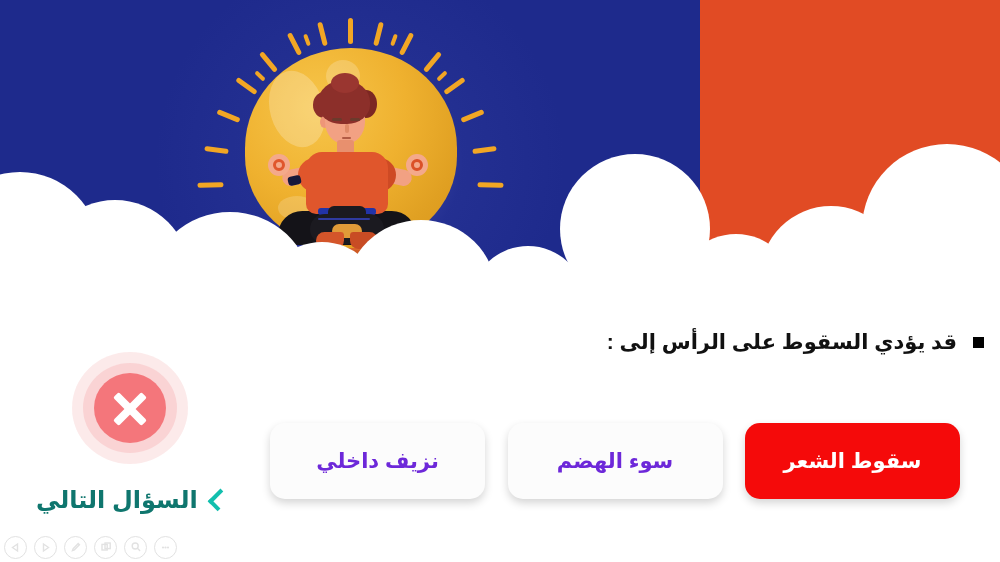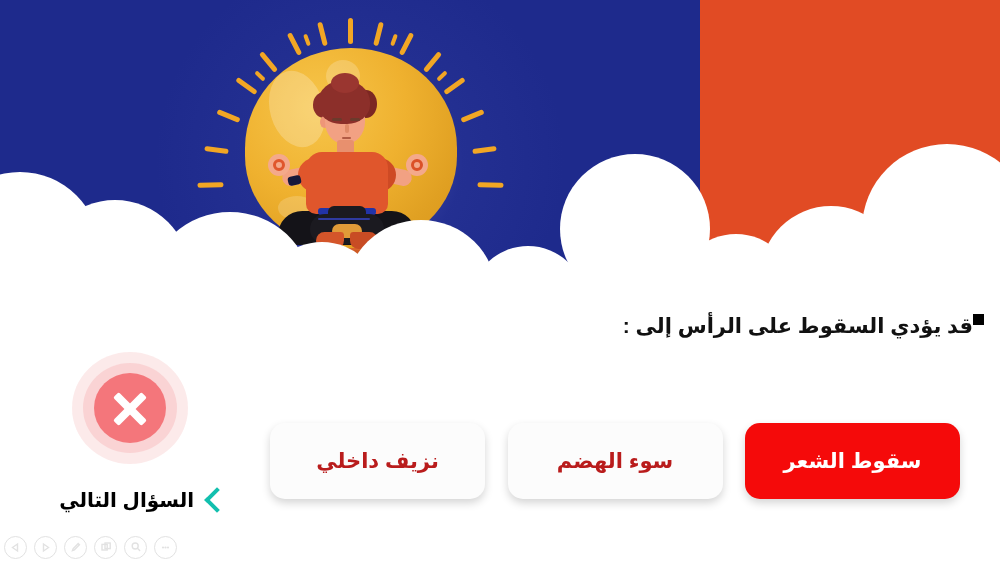--- a/index.html
+++ b/index.html
@@ -132,52 +132,52 @@
   .x-mark span:first-child{transform:rotate(45deg);}
   .x-mark span:last-child{transform:rotate(-45deg);}
 
   
   .next-link{
     position:absolute;left:36px;top:484px;width:190px;height:32px;
     display:flex;align-items:center;justify-content:flex-end;
     gap:14px;color:#12BFAE;cursor:pointer;
   }
   .next-label{
-    font-size:20px;font-weight:bold;direction:rtl;white-space:nowrap;
-    color:#000000;
+    font-size:24px;font-weight:bold;direction:rtl;white-space:nowrap;
+    color:#0f766e;
   }
   .chev{
     width:14px;height:14px;border-left:4px solid #12BFAE;border-bottom:4px solid #12BFAE;
     transform:rotate(45deg);
   }
 
   
   .question-row{
-    position:absolute;right:16px;top:314px;
-    display:flex;direction:rtl;
+    position:absolute;right:16px;top:330px;
+    display:flex;align-items:center;gap:16px;direction:rtl;
   }
   .bullet{width:11px;height:11px;background:#000;flex:0 0 auto;}
   .question-text{
     font-size:21px;font-weight:bold;color:#111;direction:rtl;
     white-space:nowrap;letter-spacing:.5px;
   }
 
   
   .answers{
     position:absolute;left:270px;top:422px;width:690px;height:78px;
     display:flex;flex-direction:row-reverse;justify-content:space-between;align-items:center;
   }
   .answer{
     width:215px;height:76px;border-radius:15px;
     display:flex;align-items:center;justify-content:center;
     font-size:21px;font-weight:bold;direction:rtl;cursor:pointer;
     box-shadow:0 4px 9px rgba(0,0,0,.17);
     box-sizing:border-box;
   }
-  .answer.normal{background:#FCFCFC;color:#b91c1c;}
+  .answer.normal{background:#FCFCFC;color:#6d28d9;}
   .answer.selected{background:#F50A0A;color:#fff;}
 
   
   .toolbar{
     position:absolute;left:4px;top:536px;height:22px;
     display:flex;align-items:center;gap:7px;
   }
   .tb-btn{
     width:21px;height:21px;border-radius:50%;
     border:1.4px solid #E2E2E2;background:transparent;

